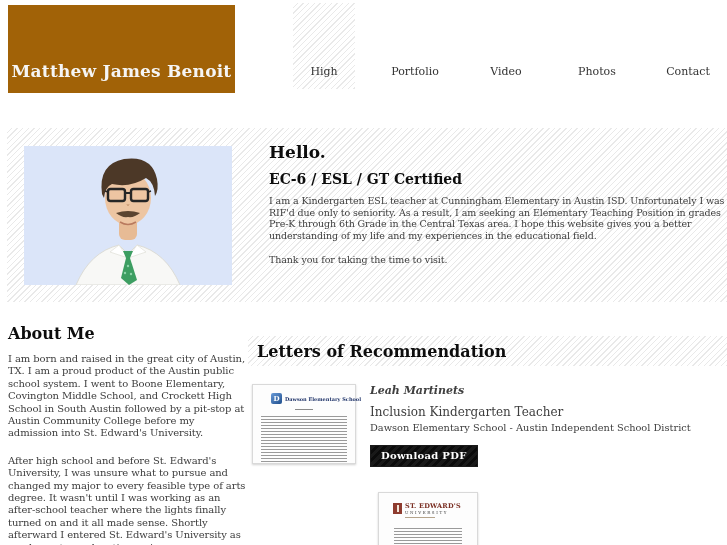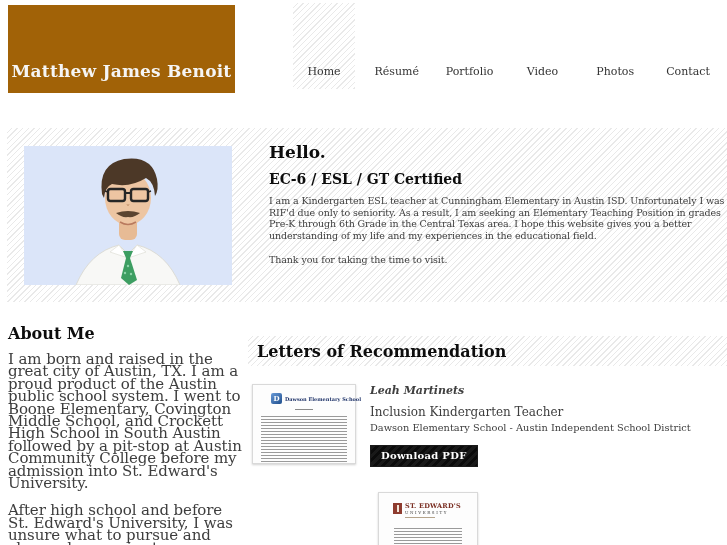--- a/index.html
+++ b/index.html
@@ -33,21 +33,21 @@
     position:absolute;left:17px;top:18px;width:208px;height:139px;background:#dbe5f9;overflow:hidden;
   }
   .hero-text{position:absolute;left:262px;top:14px;width:462px;}
   .hero-text h1{margin:0;font-size:17px;font-weight:bold;color:#0d0d0d;}
   .hero-text h2{margin:9px 0 0 0;font-size:14px;font-weight:bold;color:#0d0d0d;}
   .hero-text p{margin:8px 0 0 0;font-size:9.5px;line-height:11.7px;color:#3d3d3d;letter-spacing:-.1px;}
   .hero-text p.closing{margin-top:12px;}
   
   .about{position:absolute;left:8px;top:324px;width:238px;}
   .about h3{margin:0;font-size:16px;font-weight:bold;color:#0d0d0d;}
-  .about p{margin:10px 0 0 0;font-size:15px;line-height:12.4px;color:#3d3d3d;letter-spacing:-.1px;}
+  .about p{margin:10px 0 0 0;font-size:10px;line-height:12.4px;color:#3d3d3d;letter-spacing:-.1px;}
   .about p + p{margin-top:15px;}
   .letters-banner{
     position:absolute;left:248px;top:336px;width:479px;height:30px;
     display:flex;align-items:center;box-sizing:border-box;padding-left:9px;
   }
   .letters-banner span{font-size:16px;font-weight:bold;color:#0d0d0d;}
   
   .thumb{
     position:absolute;background:#fdfdfd;border:1px solid #d9d9d9;
     box-shadow:0 1px 2px rgba(0,0,0,.18);box-sizing:border-box;
@@ -89,22 +89,21 @@
 </head>
 <body>
 
 <div class="screen">
 
   <header>
     <div class="brand">
       <span>Matthew James Benoit</span>
     </div>
     <nav class="nav">
-      <a class="nav-item stripes">Home</a>
-      <a class="nav-item">Résumé</a>
+      <a class="nav-item stripes">High</a>
       <a class="nav-item">Portfolio</a>
       <a class="nav-item">Video</a>
       <a class="nav-item">Photos</a>
       <a class="nav-item">Contact</a>
     </nav>
   </header>
 
   <section class="hero stripes">
     <div class="photo">
       <svg width="208" height="139" viewBox="0 0 208 139" xmlns="http://www.w3.org/2000/svg">

